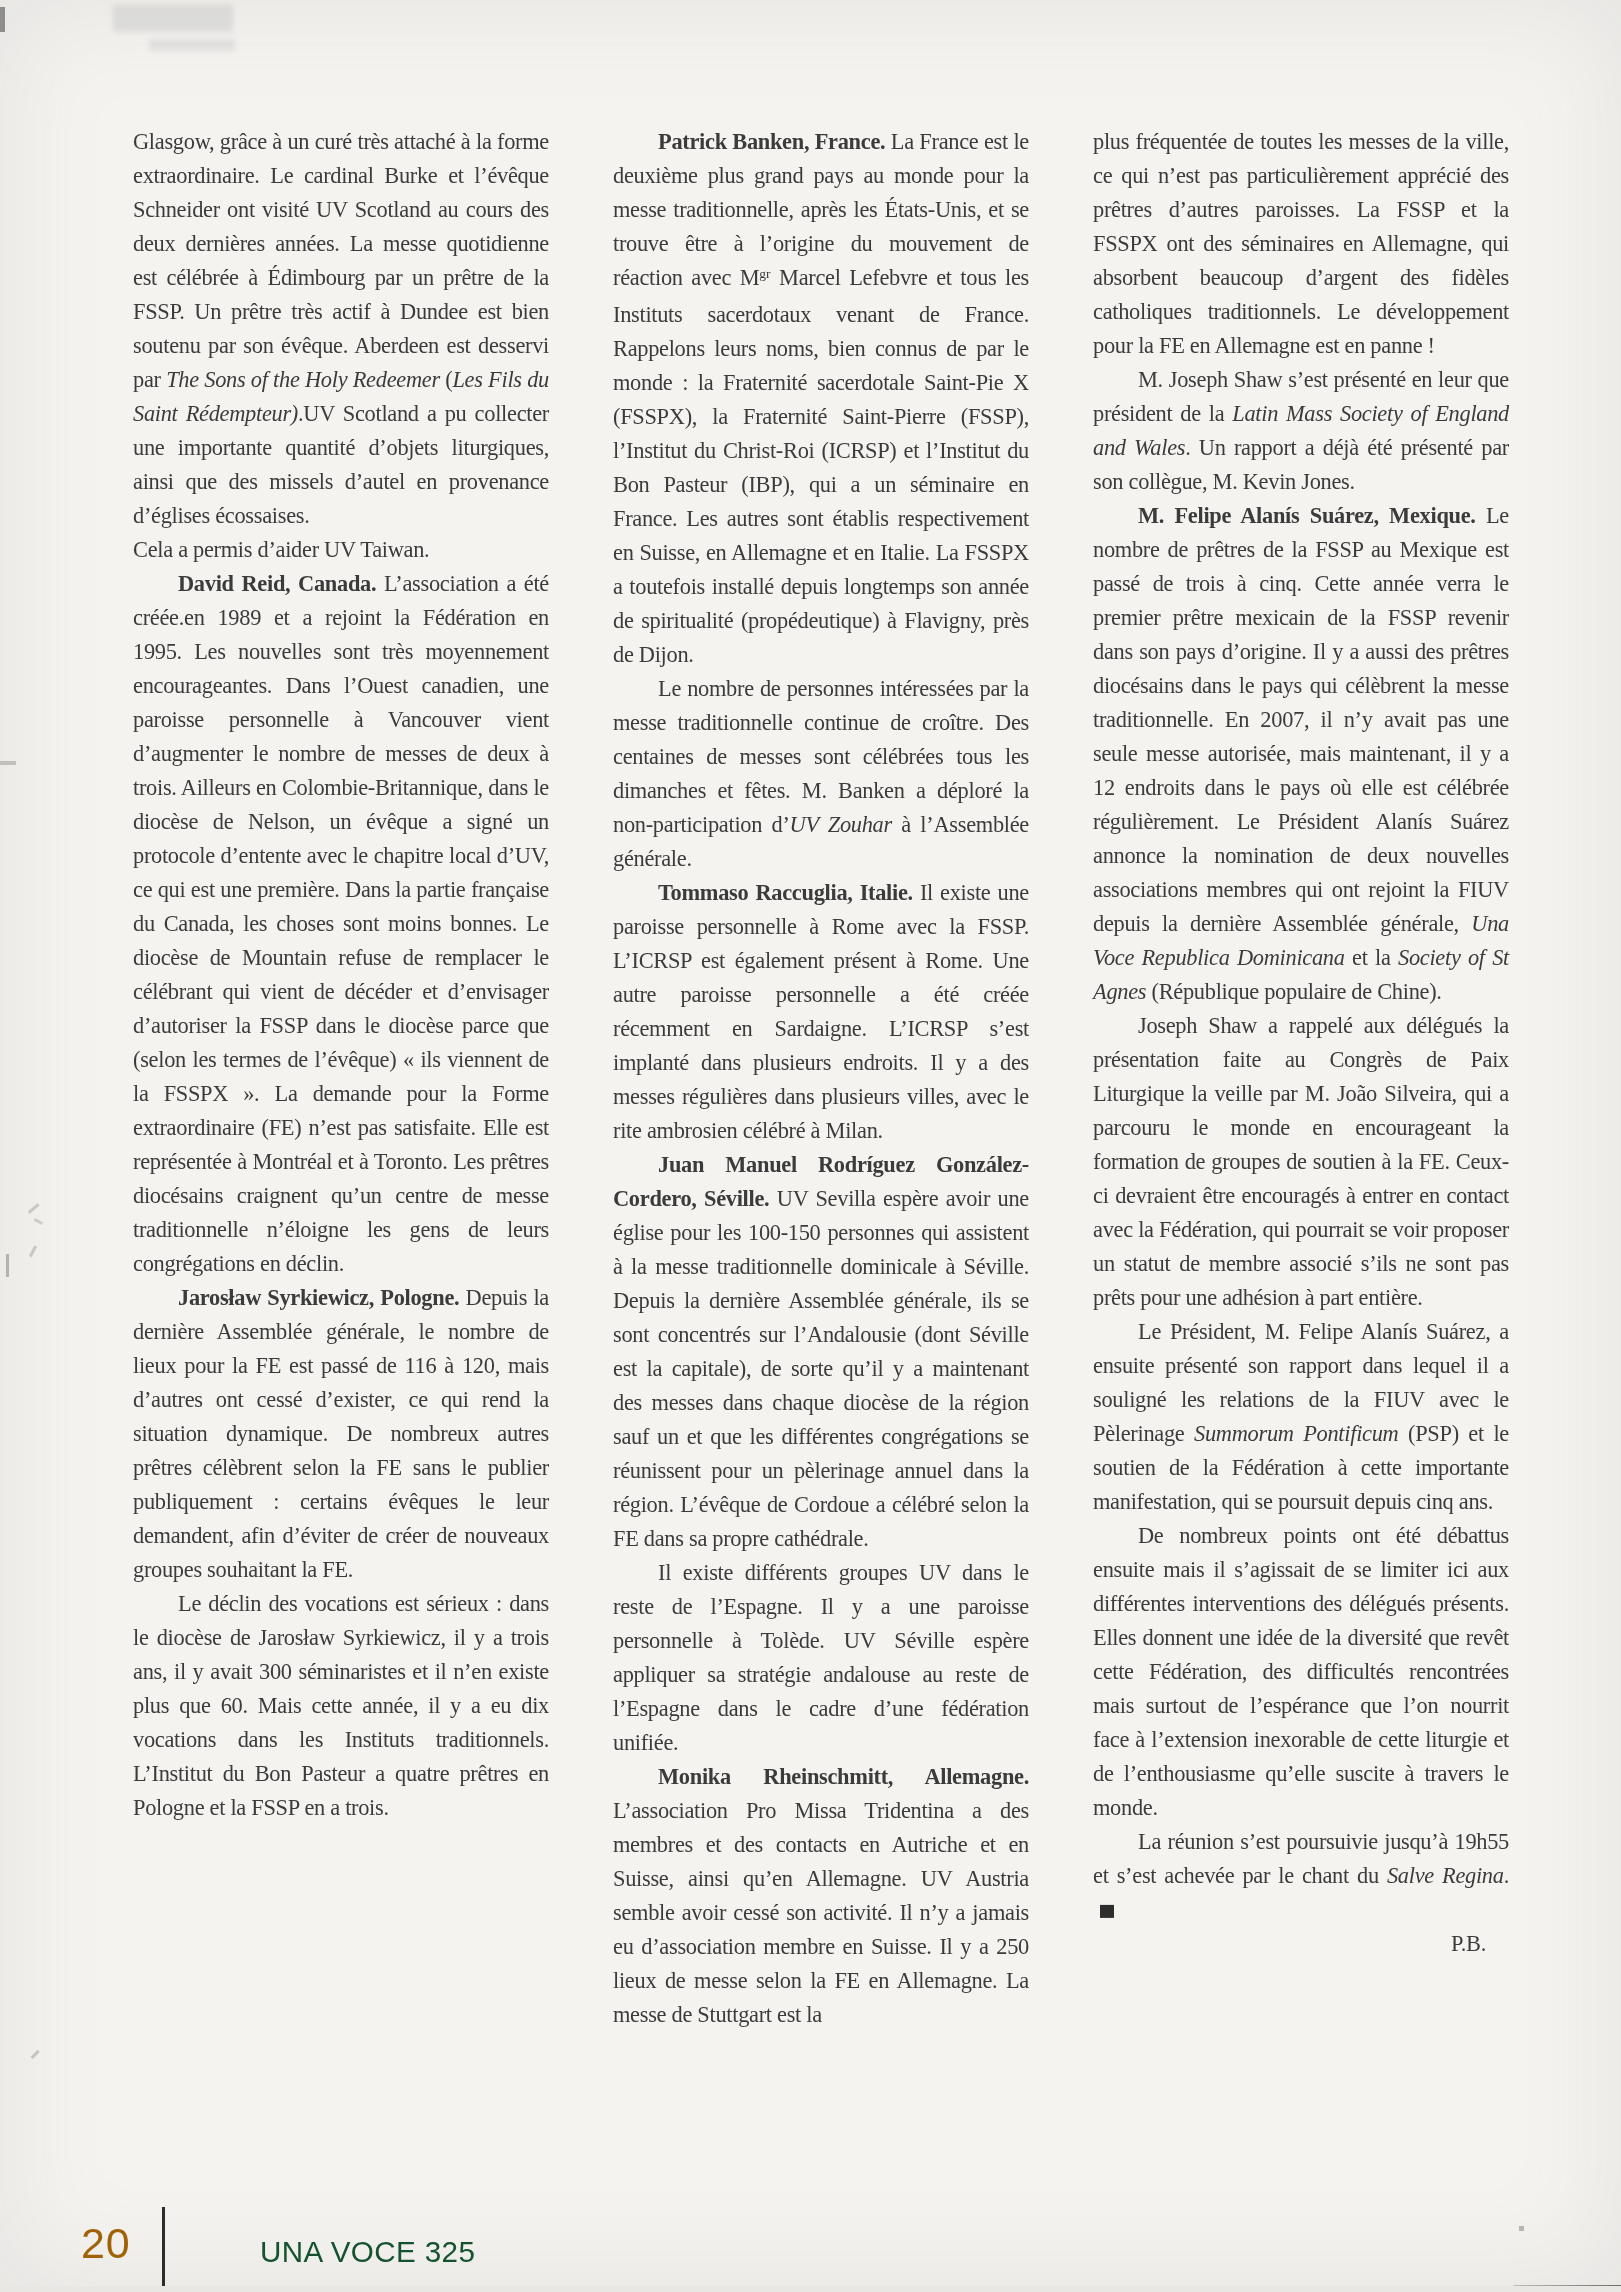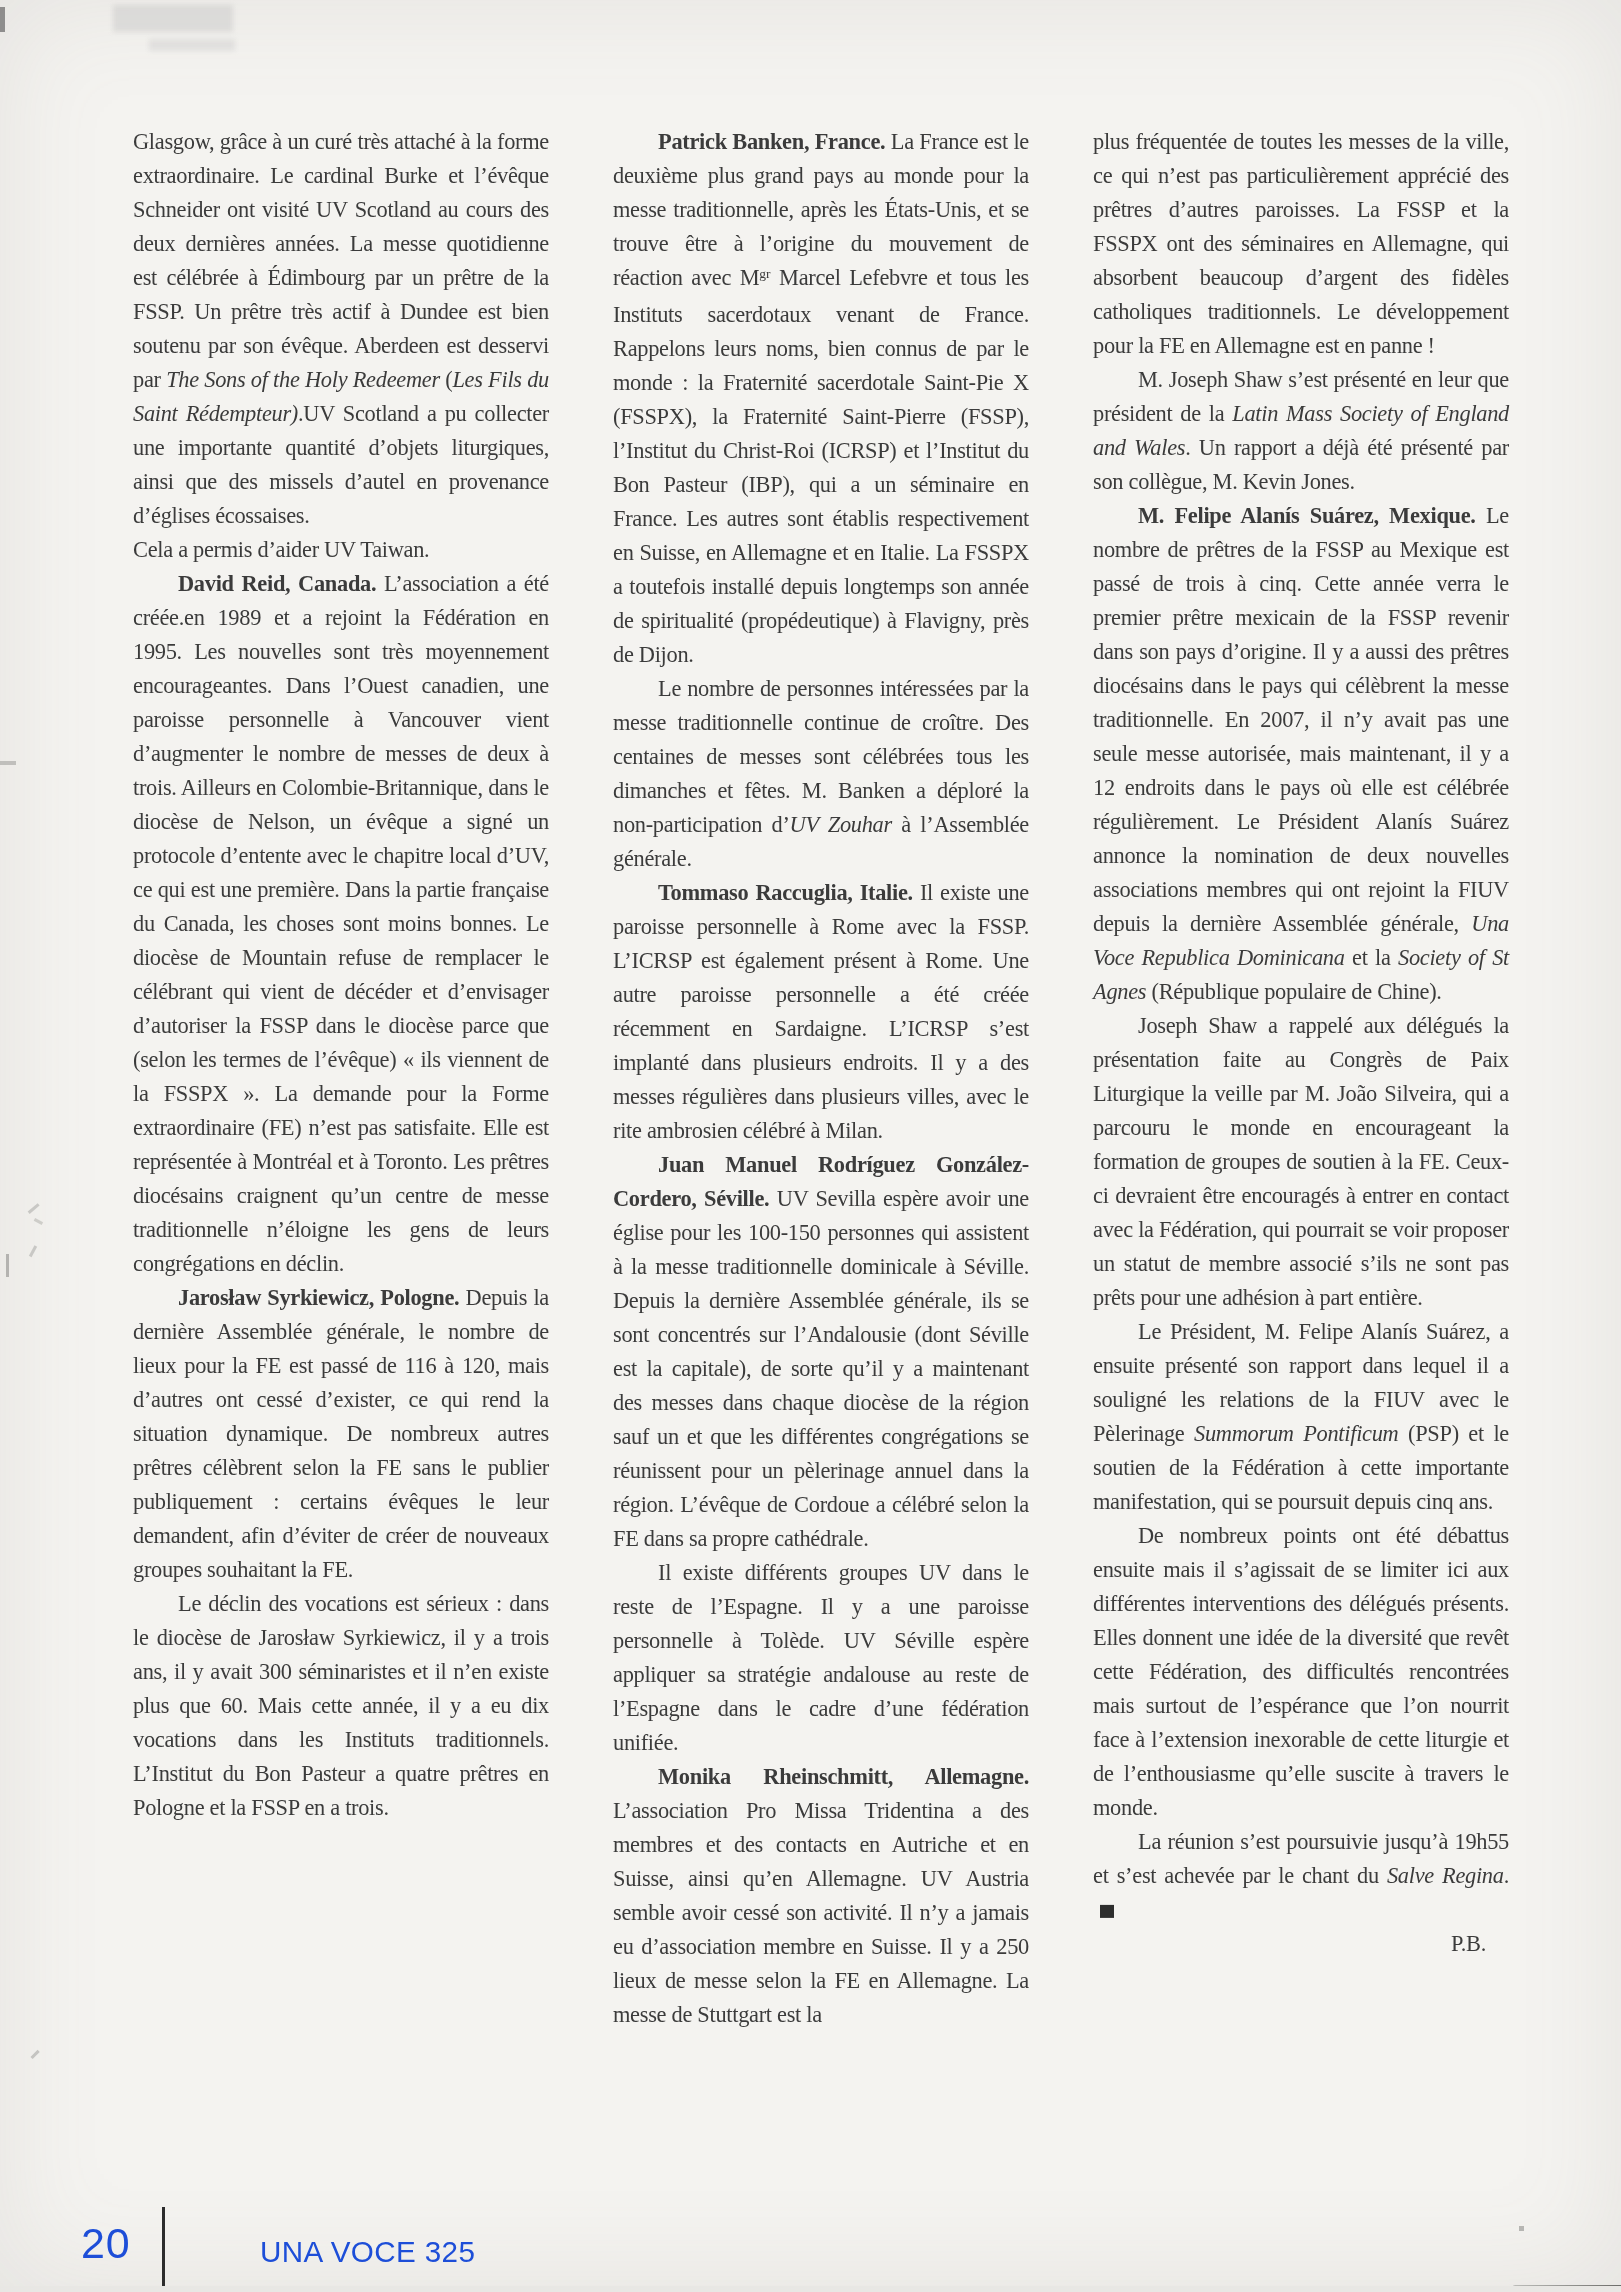--- a/index.html
+++ b/index.html
@@ -37,30 +37,30 @@
   .ri{font-style:italic;}
   .rsup{font-size:0.6em;position:relative;top:-0.5em;letter-spacing:0;}
   .rend{
     display:inline-block;width:13.4px;height:13.4px;
     background:#2d2d2d;margin-left:7.2px;transform:translateY(0.9px);
   }
   
   #footer-pagenum{
     position:absolute;left:81px;top:2219px;
     font-family:"Liberation Sans", sans-serif;
-    font-size:43px;font-weight:400;color:#1d4ed8;letter-spacing:0.9px;
+    font-size:43px;font-weight:400;color:#a16207;letter-spacing:0.9px;
   }
   #footer-rule{
     position:absolute;left:162px;top:2207px;width:2.7px;height:86px;
     background:#2c2c2c;
   }
   #footer-issue{
     position:absolute;left:260px;top:2235px;
     font-family:"Liberation Sans", sans-serif;
-    font-size:29.6px;font-weight:400;color:#1d4ed8;letter-spacing:0.4px;
+    font-size:29.6px;font-weight:400;color:#14532d;letter-spacing:0.4px;
   }
   
   .artifact{position:absolute;}
   #bleed-top-1{left:113px;top:5.4px;width:120px;height:27px;background:rgba(155,155,158,0.22);filter:blur(2.7px);}
   #bleed-top-2{left:149px;top:39px;width:86px;height:11.6px;background:rgba(155,155,158,0.18);filter:blur(2.7px);}
   #edge-sliver{left:0;top:7.2px;width:4.5px;height:25px;background:#6f6f6f;opacity:0.75;}
   #margin-dash{left:0;top:761px;width:16px;height:3.6px;background:#9a9a97;opacity:0.55;}
   #margin-vline{left:6.3px;top:1254px;width:2.7px;height:23px;background:#8d8d8a;opacity:0.6;}
   #squiggle-1{left:27px;top:1207px;width:13.4px;height:2.7px;background:#9a9a97;opacity:0.45;transform:rotate(-40deg);}
   #squiggle-2{left:34px;top:1220px;width:9px;height:2.7px;background:#9a9a97;opacity:0.4;transform:rotate(28deg);}

